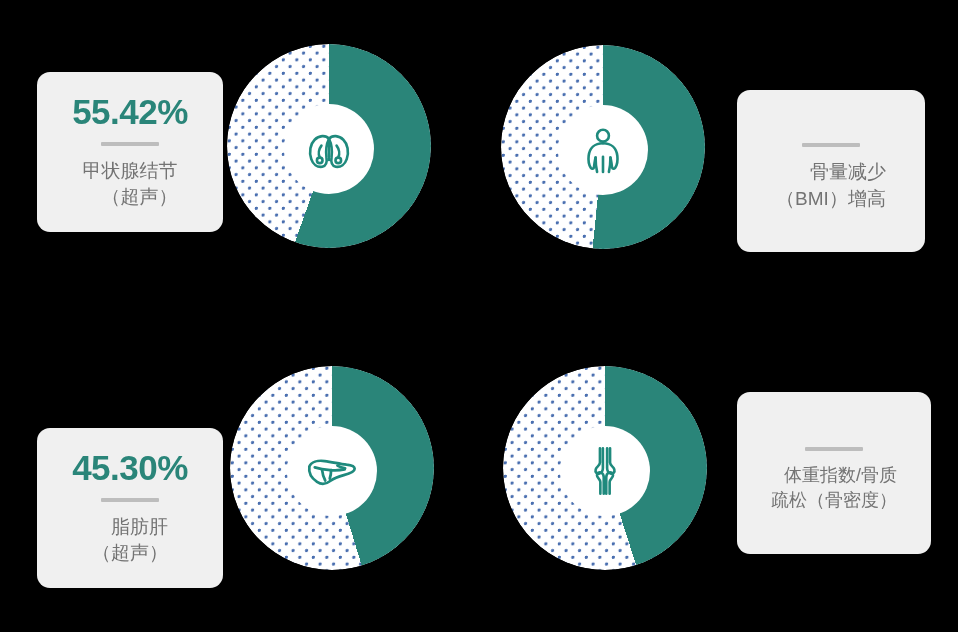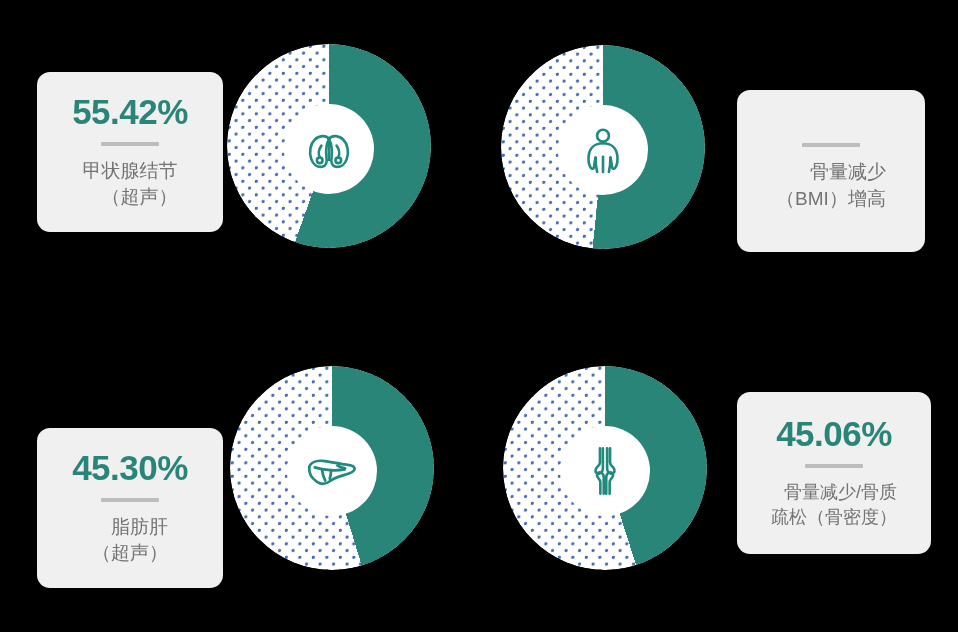--- a/index.html
+++ b/index.html
@@ -178,19 +178,18 @@
     <svg width="54" height="54" viewBox="0 0 64 64">
       <g fill="none" stroke="#1f8a7d" stroke-width="3.1" stroke-linecap="round" stroke-linejoin="round">
         <path d="M26 5 L26 22 C26 26 22 26.5 21 30 C20 33.3 22.5 36 25.5 35 C28 34.2 29.5 31.5 29.5 28.5 L29.5 5"></path>
         <path d="M38 5 L38 22 C38 26 42 26.5 43 30 C44 33.3 41.5 36 38.5 35 C36 34.2 34.5 31.5 34.5 28.5 L34.5 5"></path>
         <path d="M26.5 59 L26.5 45 C26.5 41.5 22.5 40.5 22.5 37 C22.5 34.2 25 32.8 27.5 34 C29.5 35 30.5 37 30.5 39.5 L30.5 59"></path>
         <path d="M37.5 59 L37.5 45 C37.5 41.5 41.5 40.5 41.5 37 C41.5 34.2 39 32.8 36.5 34 C34.5 35 33.5 37 33.5 39.5 L33.5 59"></path>
       </g>
     </svg>
   </div>
   <div class="card" style="left:737px; top:392px; width:194px; height:162px;">
-    <div class="pct">45.06%</div>
     <div class="rule"></div>
-    <div class="label small">骨量减少/骨质
+    <div class="label small">体重指数/骨质
 疏松（骨密度）</div>
   </div>
 
 </div>
 
 </body></html>

